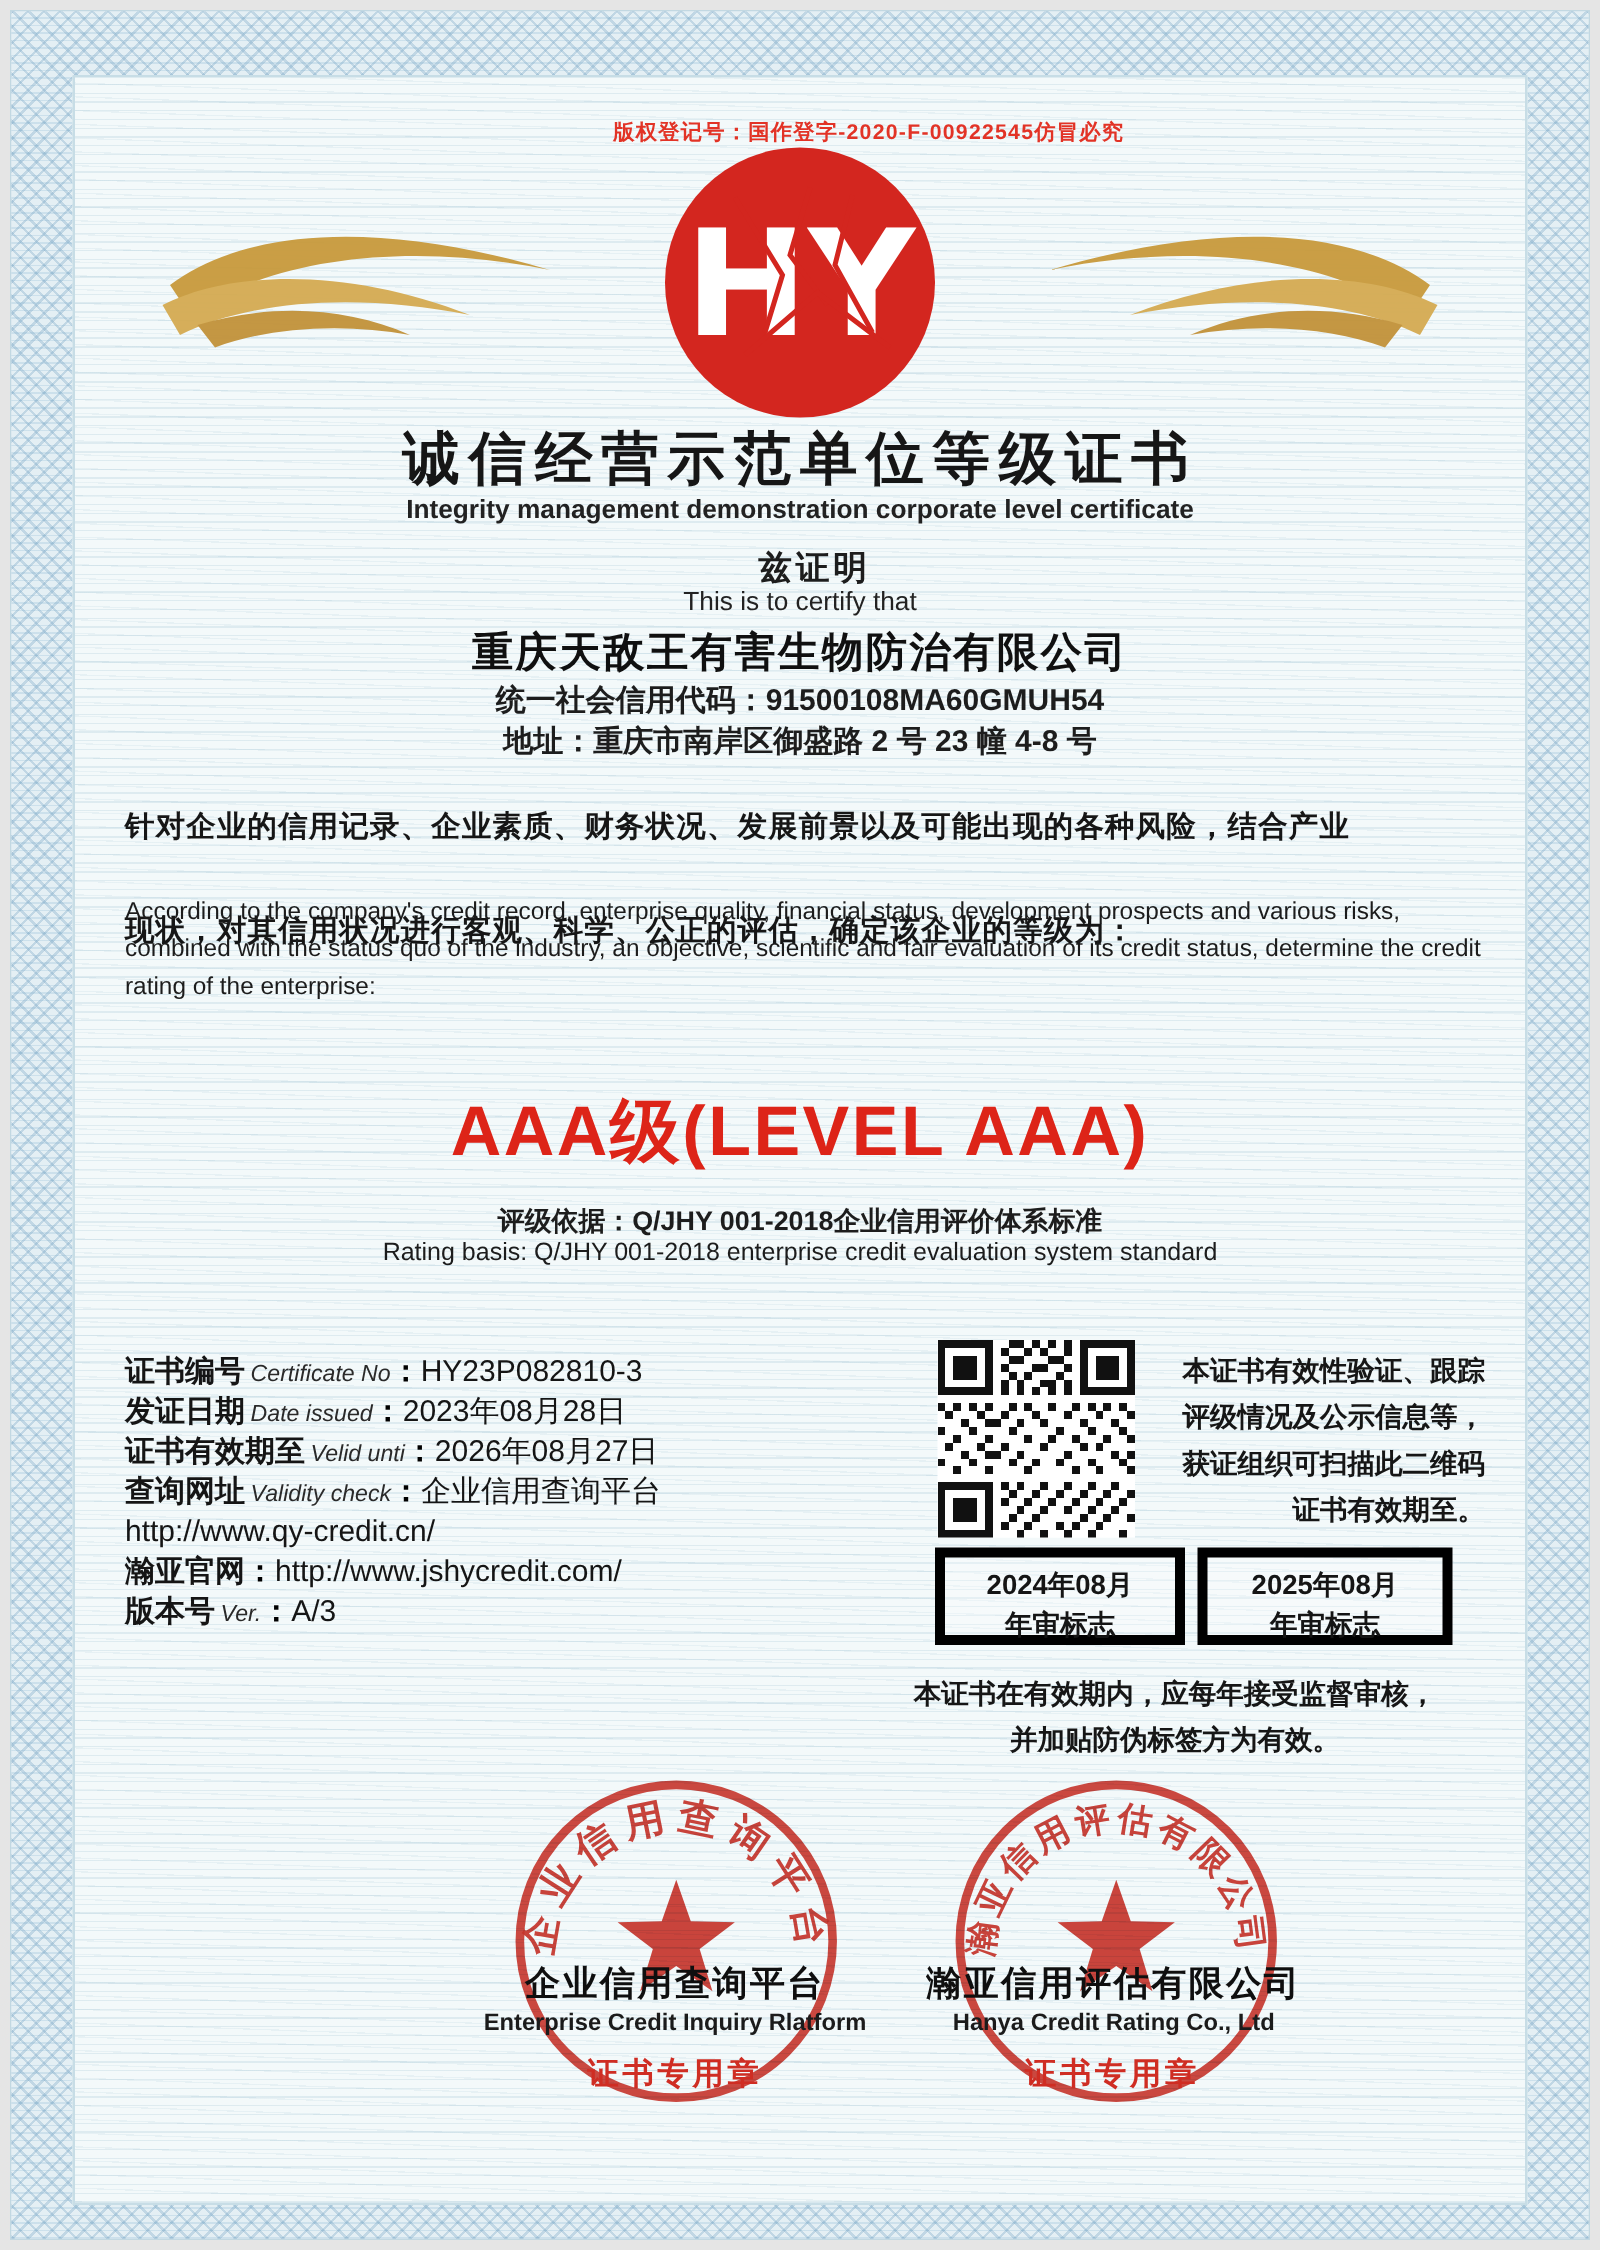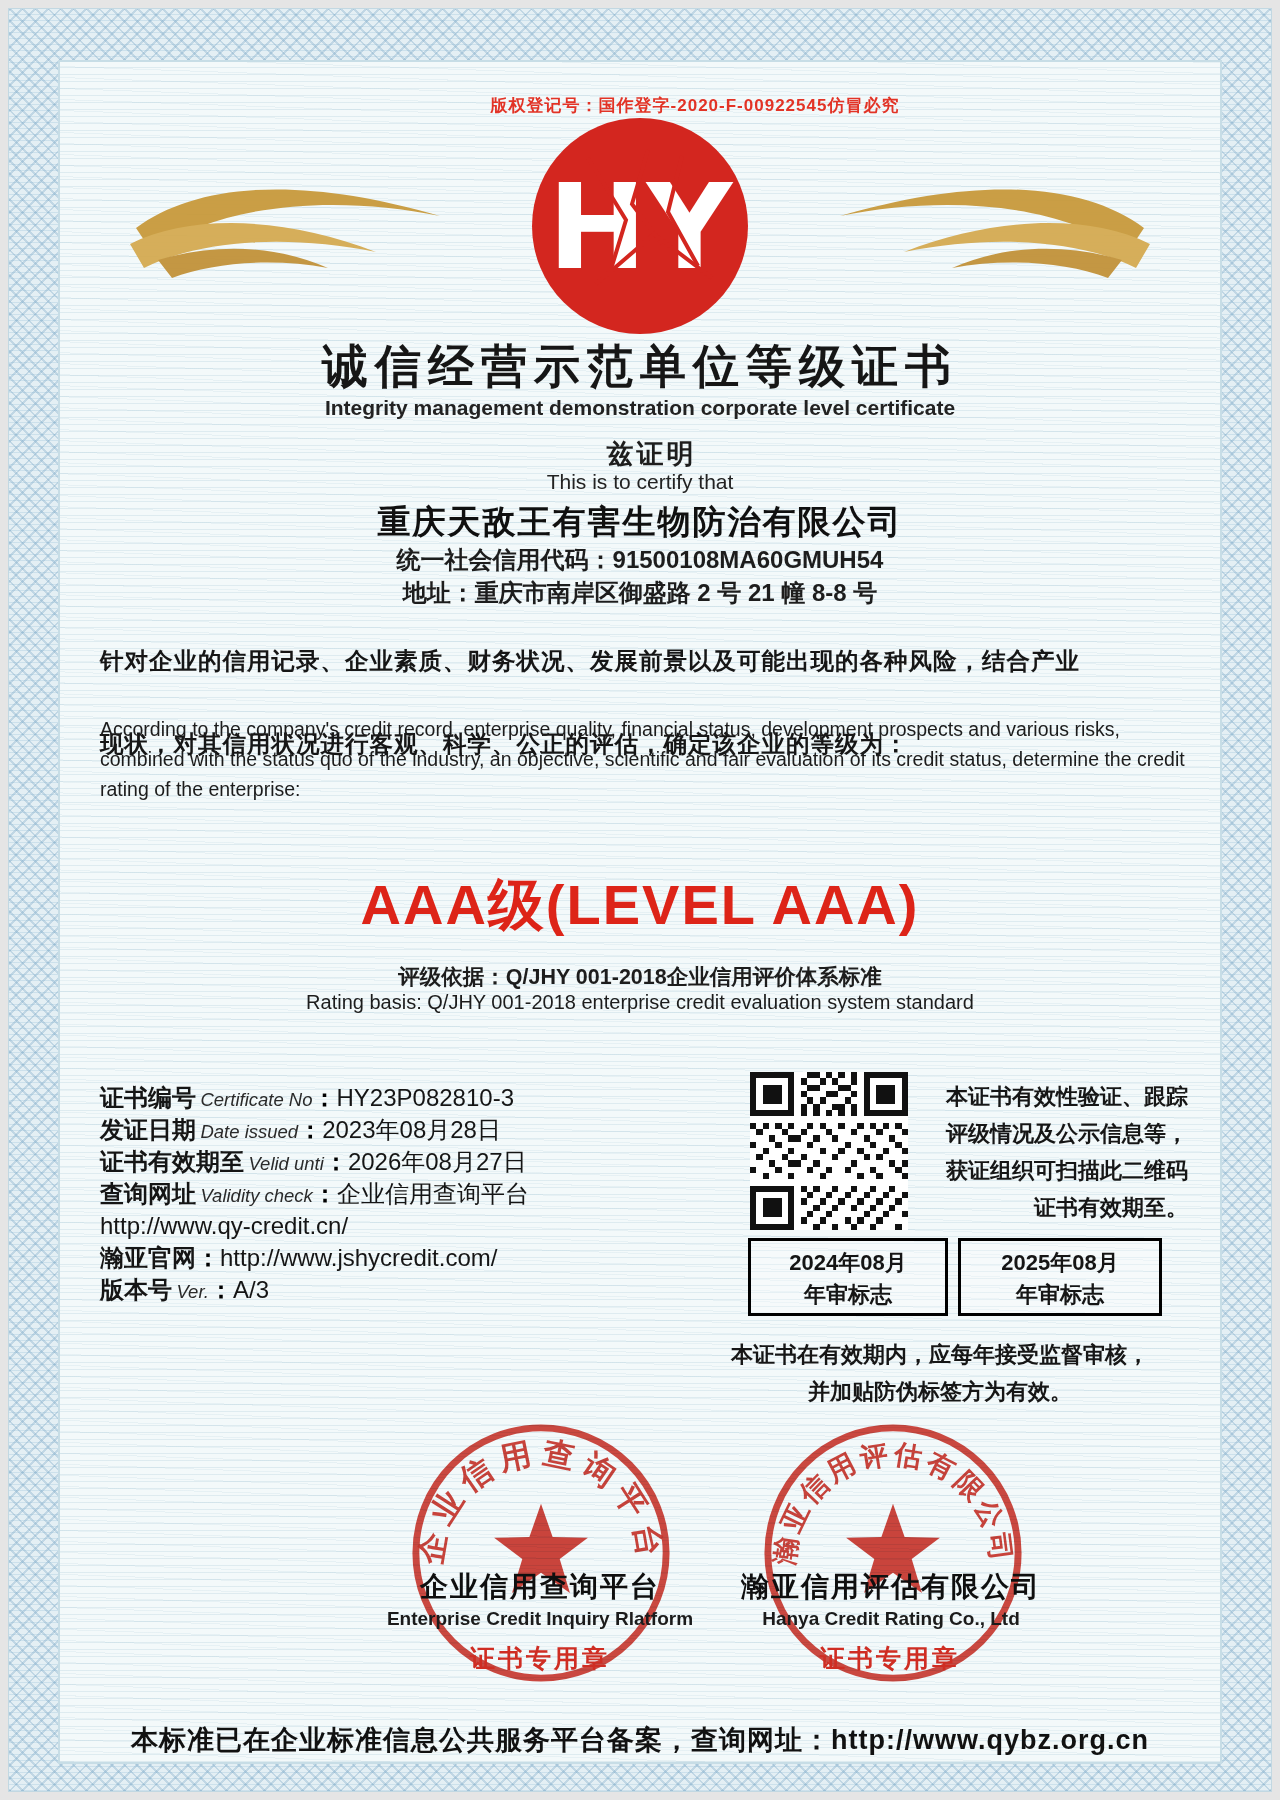--- a/index.html
+++ b/index.html
@@ -62,21 +62,21 @@
   .d-zh  { font-size:24px; font-weight:600; color:#151515; }
   .d-en  { font-size:18.5px; color:#2a2a2a;font-style:italic; }
   .d-sep { font-size:24px; font-weight:600; }
   .d-val { font-size:24px; font-weight:500; color:#151515; }
 
   .qr { left:750px; top:1072px; width:158px; height:158px; background:#fff; }
   .qr svg { width:100%; height:100%; display:block; }
   .qr-info { left:920px; top:1078px; width:268px; font-size:22px; font-weight:600;
     line-height:37px; color:#161616; text-align:right; }
 
-  .mark-box { top:1238px; height:78px; border:3px solid #000000; text-align:center;
+  .mark-box { top:1238px; height:78px; border:8px solid #000000; text-align:center;
     padding-top:6px; background:rgba(255,255,255,.25); }
   .mark-box.m0 { left:748px; width:200px; }
   .mark-box.m1 { left:958px; width:204px; }
   .mark-period, .mark-label { font-size:22px; font-weight:600; line-height:32px; color:#151515; }
 
   .note { top:1336px; left:690px; width:500px; text-align:center; font-size:22px;
     font-weight:600; line-height:37px; color:#161616; }
 
   .seal { width:266px; height:266px; z-index:1; mix-blend-mode:multiply; }
   .seal.s-left  { left:408px; top:1420px; }
@@ -131,21 +131,21 @@
       </g>
     </svg>
   </div>
 
   <div class="abs ctr title-zh zh">诚信经营示范单位等级证书</div>
   <div class="abs ctr title-en">Integrity management demonstration corporate level certificate</div>
   <div class="abs ctr certify-zh zh">兹证明</div>
   <div class="abs ctr certify-en">This is to certify that</div>
   <div class="abs ctr company zh">重庆天敌王有害生物防治有限公司</div>
   <div class="abs ctr code zh">统一社会信用代码：91500108MA60GMUH54</div>
-  <div class="abs ctr address zh">地址：重庆市南岸区御盛路 2 号 21 幢 8-8 号</div>
+  <div class="abs ctr address zh">地址：重庆市南岸区御盛路 2 号 23 幢 4-8 号</div>
 
   <div class="abs body-zh body-zh-1">针对企业的信用记录、企业素质、财务状况、发展前景以及可能出现的各种风险，结合产业</div>
   <div class="abs body-zh body-zh-2">现状，对其信用状况进行客观、科学、公正的评估，确定该企业的等级为：</div>
   <div class="abs body-en">According to the company's credit record, enterprise quality, financial status, development prospects and various risks, combined with the status quo of the industry, an objective, scientific and fair evaluation of its credit status, determine the credit rating of the enterprise:</div>
 
   <div class="abs ctr level">AAA级(LEVEL AAA)</div>
   <div class="abs ctr basis-zh zh">评级依据：Q/JHY 001-2018企业信用评价体系标准</div>
   <div class="abs ctr basis-en">Rating basis: Q/JHY 001-2018 enterprise credit evaluation system standard</div>
 
   <div class="abs details">
@@ -246,14 +246,13 @@
   </div>
 
   <div class="abs issuer i-left issuer-zh">企业信用查询平台</div>
   <div class="abs issuer i-left issuer-en">Enterprise Credit Inquiry Rlatform</div>
   <div class="abs issuer i-right issuer-zh">瀚亚信用评估有限公司</div>
   <div class="abs issuer i-right issuer-en">Hanya Credit Rating Co., Ltd</div>
 
   <div class="abs seal-banner b-left">证书专用章</div>
   <div class="abs seal-banner b-right">证书专用章</div>
 
-  <div class="abs ctr footer">本标准已在企业标准信息公共服务平台备案，查询网址：http://www.qybz.org.cn</div>
 </div>
 
 </body></html>

